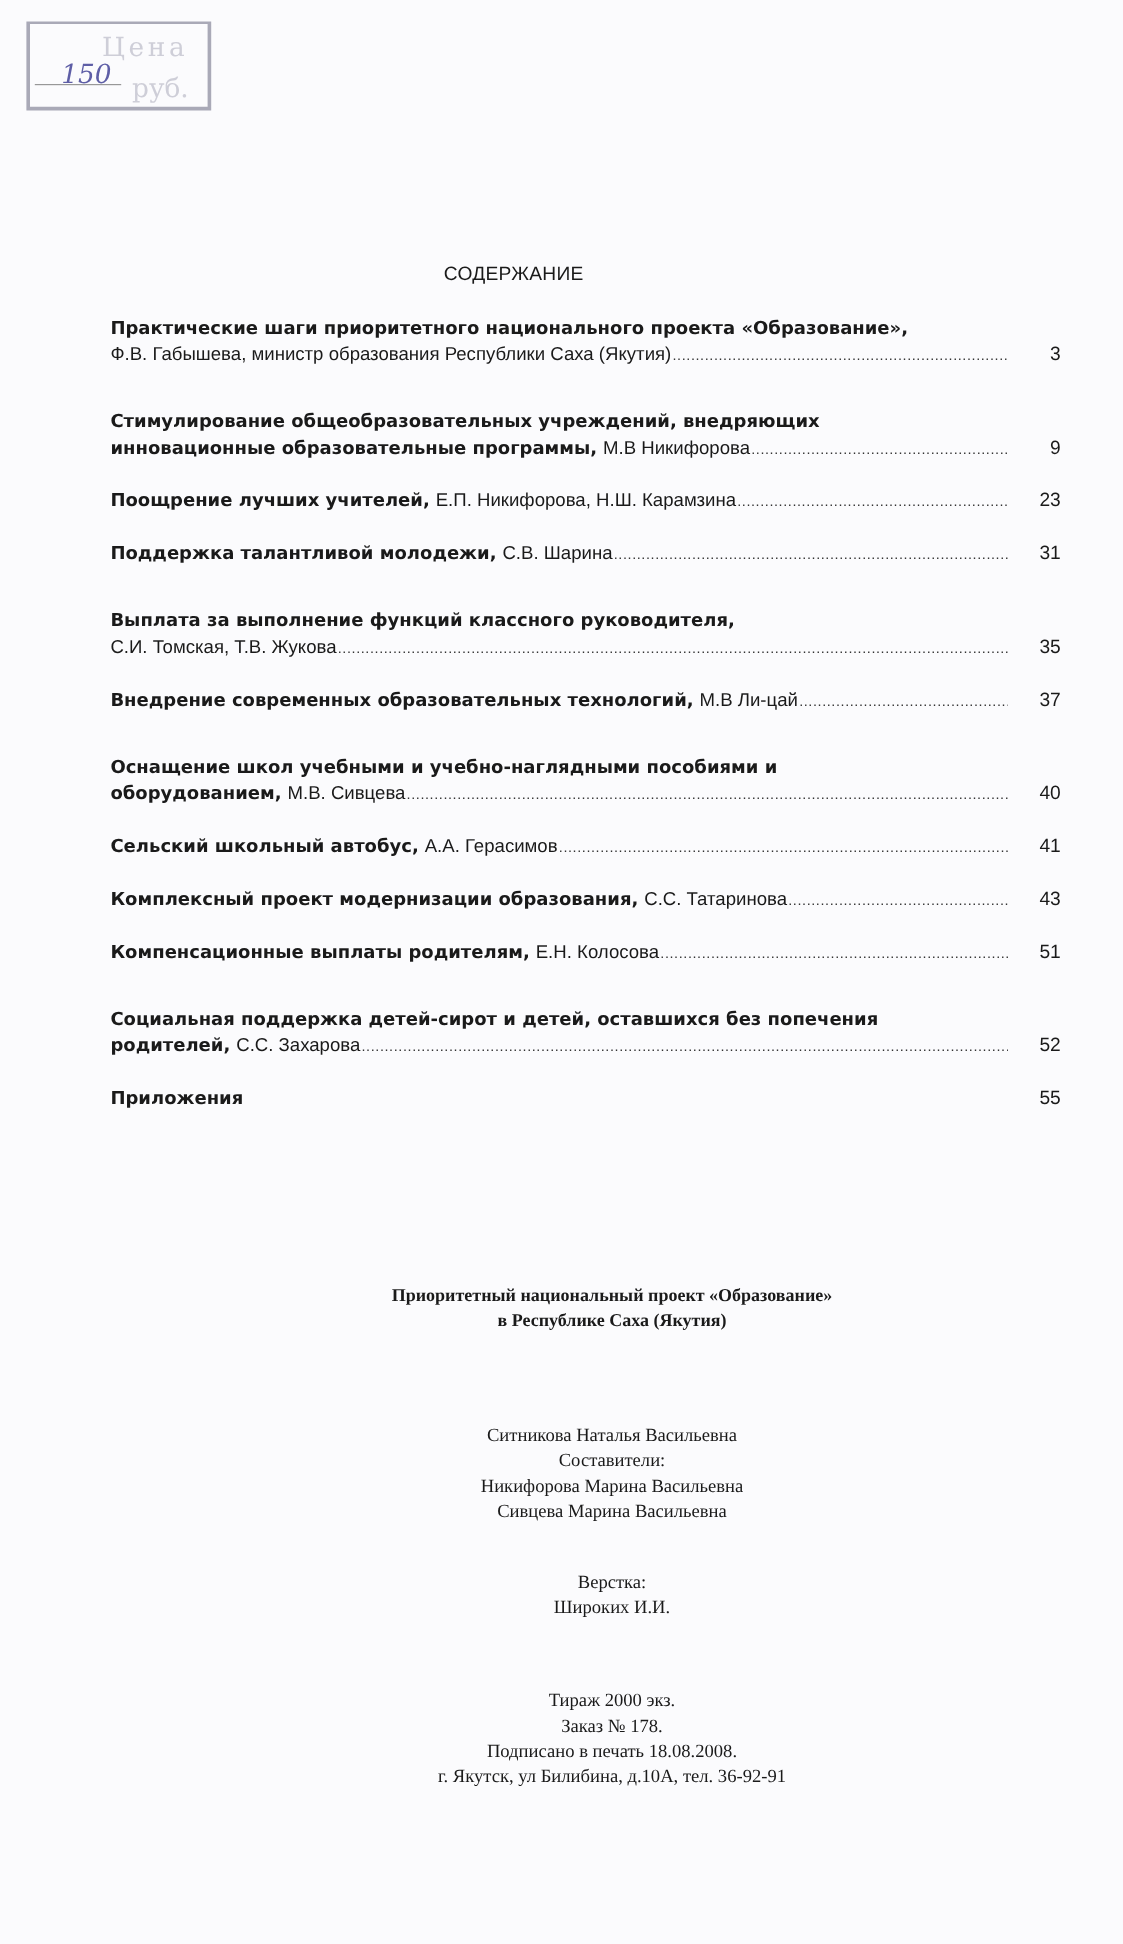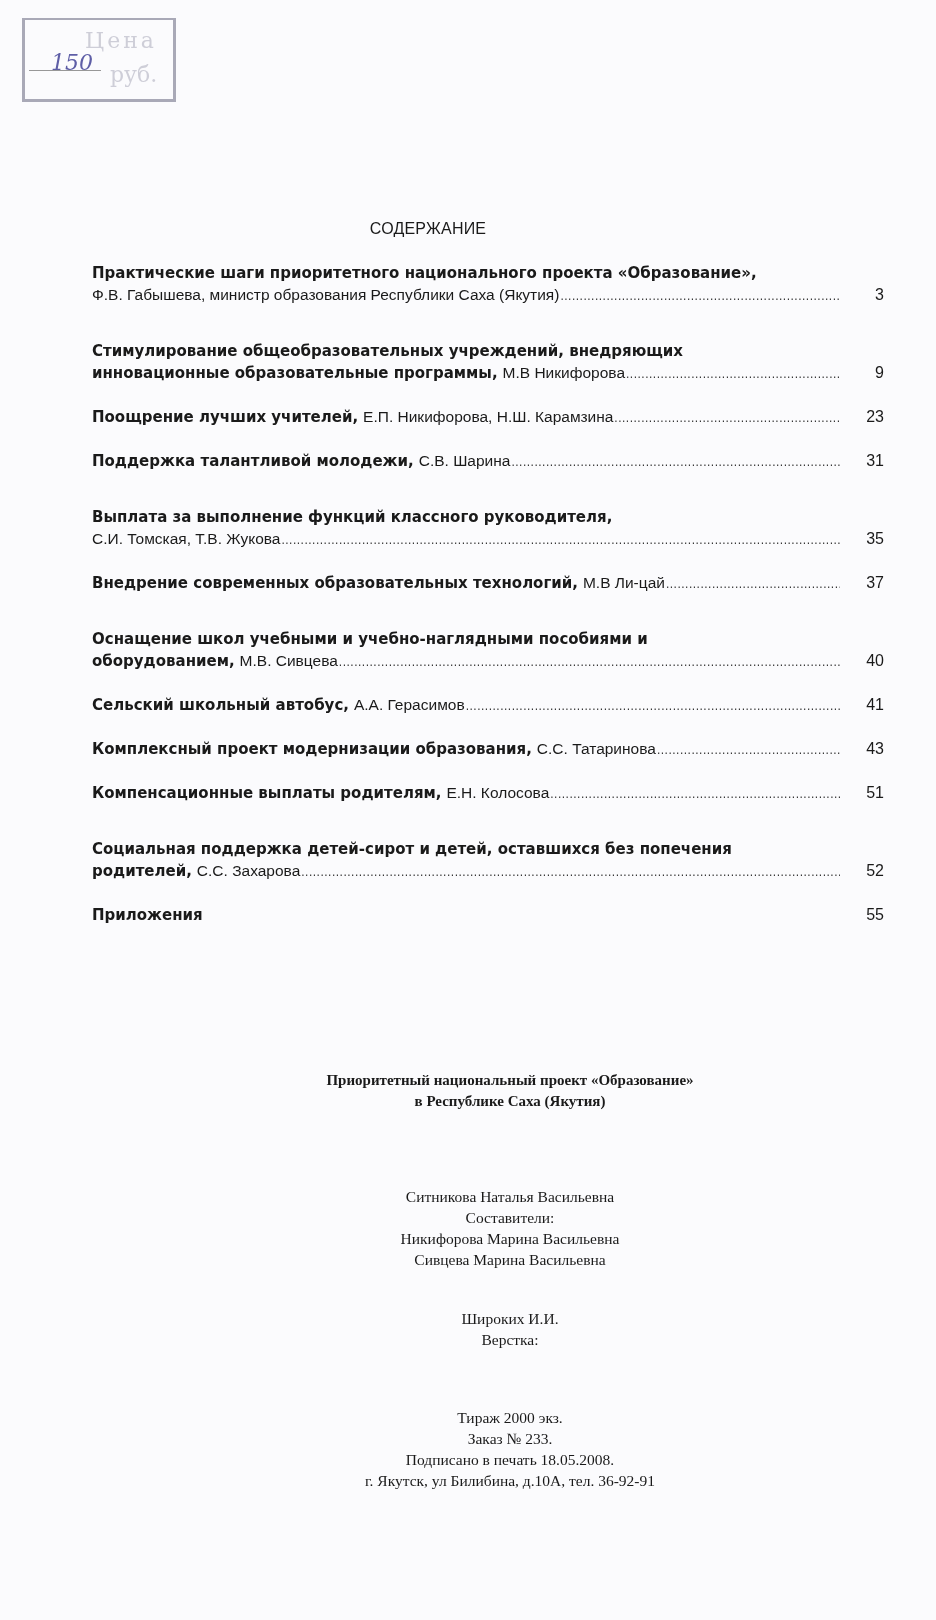--- a/index.html
+++ b/index.html
@@ -1,21 +1,21 @@
 <!DOCTYPE html>
 <html><head>
 <meta charset="utf-8">
 <style>
   html, body { margin: 0; padding: 0; }
   body {
     width: 936px; height: 1620px; background: #fbfbfd; position: relative; overflow: hidden;
     font-family: "DejaVu Sans", sans-serif; color: #1a1a1a;
   }
   .stamp {
-    position: absolute; left: 22px; top: 18px; width: 154px; height: 84px;
+    position: absolute; left: 22px; top: 18px; width: 154px; height: 74px;
     border: 3px solid #8e8ea0; border-top-width: 2px; border-bottom-width: 3px;
     box-sizing: border-box; opacity: 0.75; padding-left: 24px;
   }
   .stamp-word { position: absolute; color: #c0c0cc; font-family: "DejaVu Serif", serif; font-size: 22px; }
   .stamp-tsena { left: 60px; top: 8px; letter-spacing: 3px; }
   .stamp-rub { left: 85px; top: 42px; }
   .stamp-line { position: absolute; left: 4px; top: 50px; width: 72px; border-bottom: 1px solid #777; }
   .stamp-value {
     position: absolute; left: 26px; top: 30px; color: #2a2a8a;
     font-family: "DejaVu Serif", serif; font-style: italic; font-size: 22px;
@@ -164,22 +164,22 @@
 </div>
 
 <div class="imprint imprint-block compilers">
   <div>Ситникова Наталья Васильевна</div>
   <div>Составители:</div>
   <div>Никифорова Марина Васильевна</div>
   <div>Сивцева Марина Васильевна</div>
 </div>
 
 <div class="imprint imprint-block layout">
+  <div>Верстка:</div>
   <div>Широких И.И.</div>
-  <div>Верстка:</div>
 </div>
 
 <div class="imprint imprint-block printing">
   <div>Тираж 2000 экз.</div>
-  <div>Заказ № 233.</div>
-  <div>Подписано в печать 18.05.2008.</div>
+  <div>Заказ № 178.</div>
+  <div>Подписано в печать 18.08.2008.</div>
   <div>г. Якутск, ул Билибина, д.10А, тел. 36-92-91</div>
 </div>
 
 </body></html>

